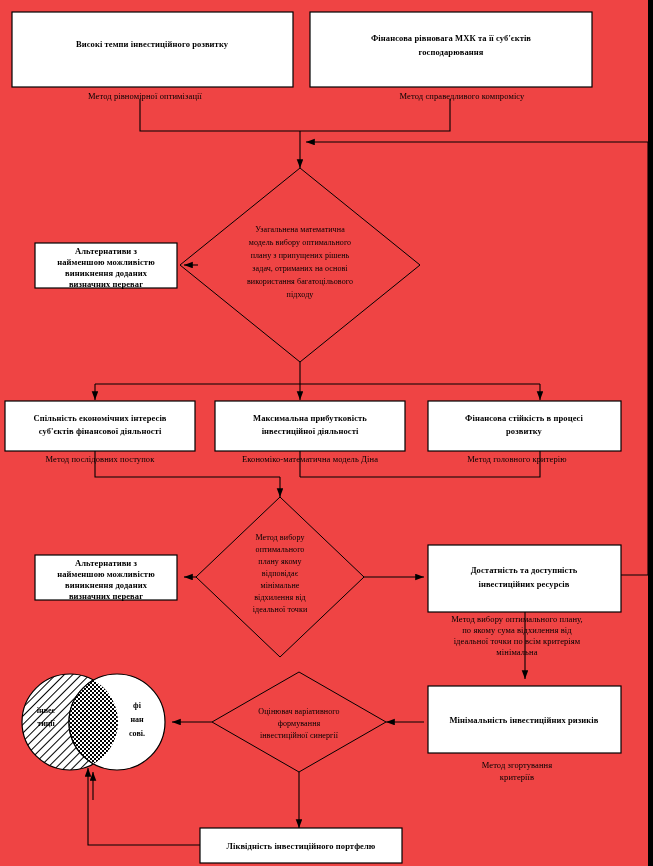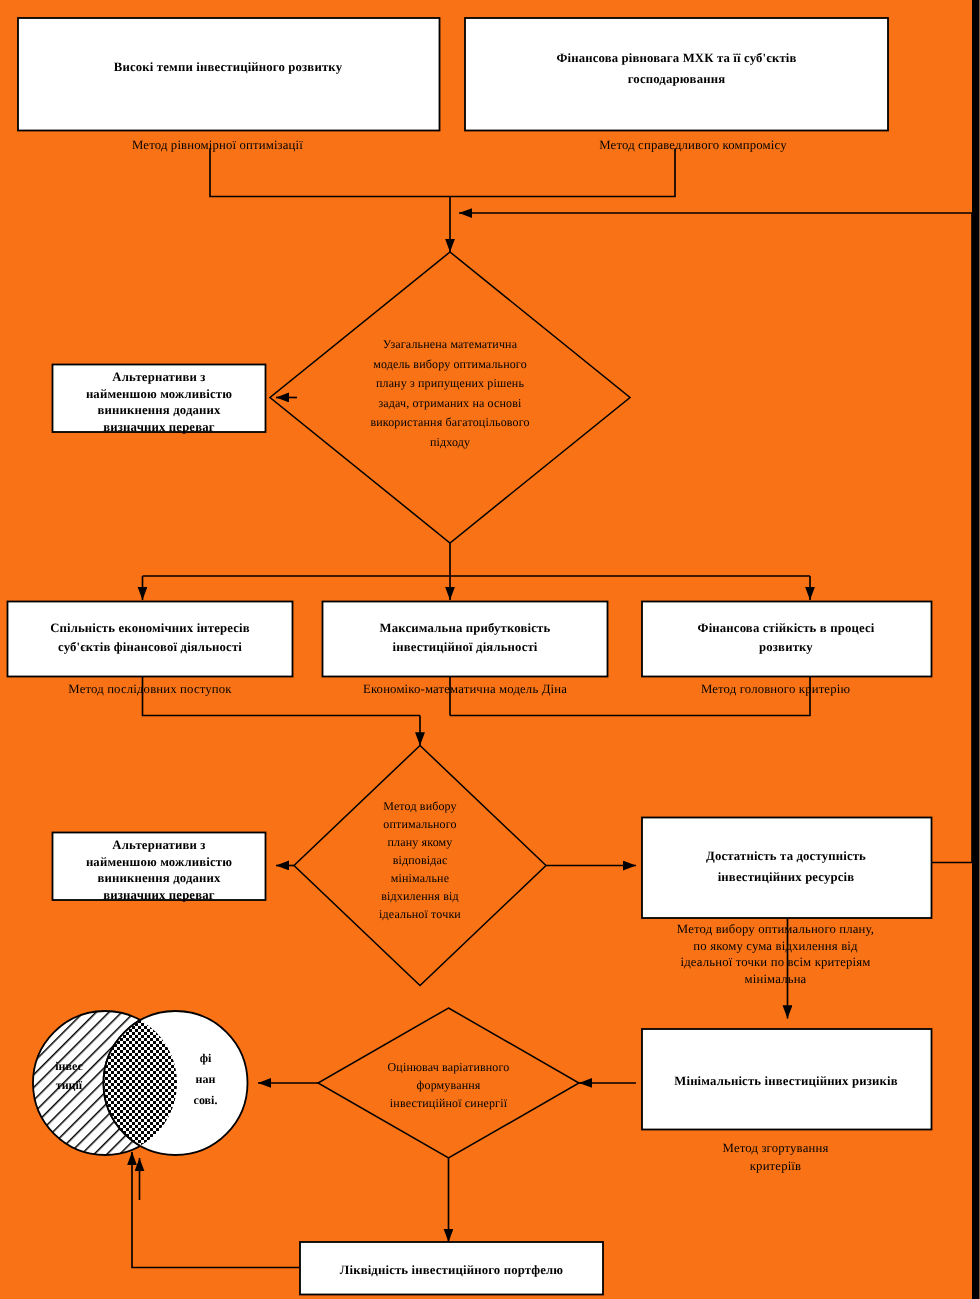--- a/index.html
+++ b/index.html
@@ -12,21 +12,21 @@
     height: 866px;
     font-family: "Liberation Serif", "DejaVu Serif", serif;
     overflow: hidden;
     position: relative;
   }
   #diagram-root {
     position: absolute;
     left: 0; top: 0;
     width: 653px;
     height: 866px;
-    background: #f97316;
+    background: #ef4444;
     border-right: 5px solid #000;
     box-sizing: border-box;
   }
   svg.flow {
     position: absolute;
     left: 0; top: 0;
     width: 653px;
     height: 866px;
   }
   .node-box {

